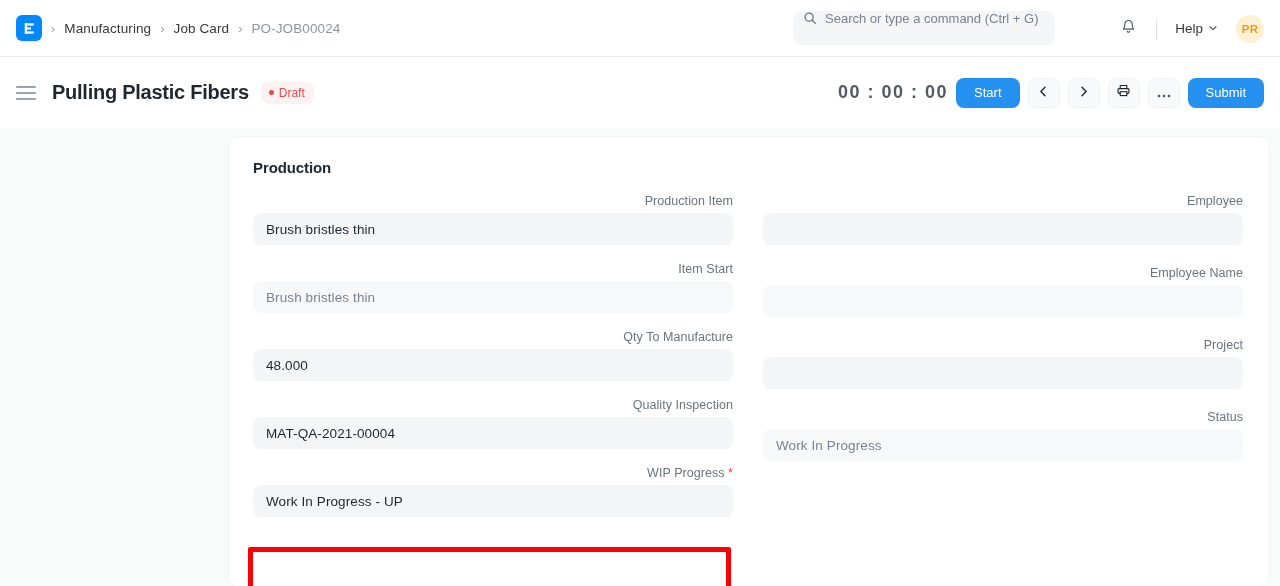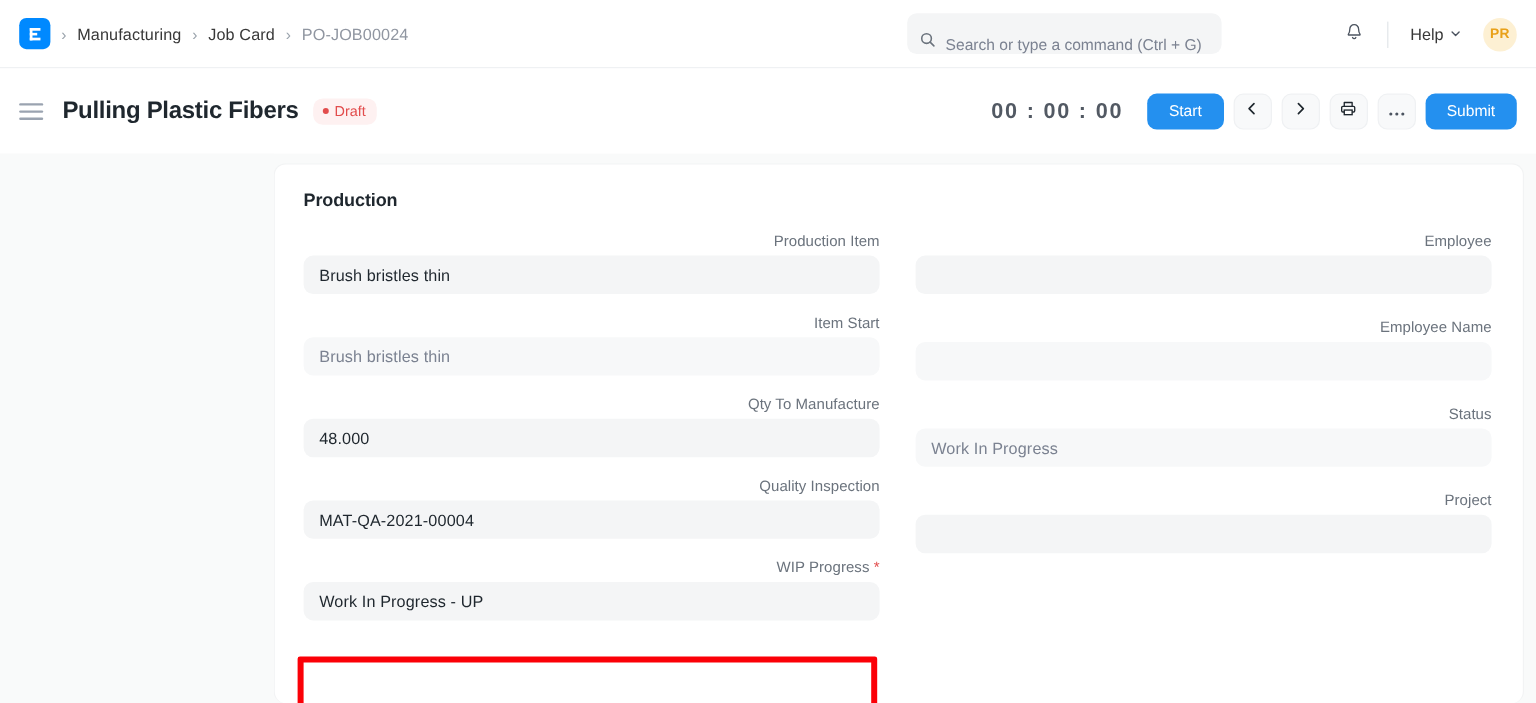--- a/index.html
+++ b/index.html
@@ -40,28 +40,28 @@
     font-size: 13.5px;
     color: #383838;
     letter-spacing: .1px;
     white-space: nowrap;
   }
   .crumb.current { color: #9096a1; }
   .crumb.link { cursor: pointer; }
 
   .search-wrap {
     position: absolute;
-    left: 756px;
+    left: 793px;
     top: 11px;
     width: 262px;
     height: 34px;
     background: #f4f5f6;
     border-radius: 8px;
     display: flex;
-    align-items: flex-end;
+    align-items: flex-start;
     padding: 0 10px;
     gap: 8px;
   }
   .search-wrap svg { flex: none; }
   .search-input {
     border: none;
     outline: none;
     background: transparent;
     font-family: "Liberation Sans", sans-serif;
     font-size: 13px;
@@ -164,21 +164,21 @@
     top: 0; height: 71px;
     display: flex;
     align-items: center;
     gap: 8px;
   }
   .timer {
     font-size: 18px;
     font-weight: bold;
     color: #525963;
     letter-spacing: 1.5px;
-    margin-right: 12px;
+    margin-right: 0;
     white-space: nowrap;
   }
   .btn {
     font-family: "Liberation Sans", sans-serif;
     font-size: 13px;
     border: none;
     border-radius: 8px;
     cursor: pointer;
     height: 30px;
     display: inline-flex;
@@ -445,27 +445,27 @@
           <label class="field-label">Employee</label>
           <div class="field-control empty light"></div>
         </div>
 
         <div class="field">
           <label class="field-label">Employee Name</label>
           <div class="field-control empty lighter"></div>
         </div>
 
         <div class="field">
+          <label class="field-label">Project</label>
+          <div class="field-control empty light"></div>
+        </div>
+
+        <div class="field">
           <label class="field-label">Status</label>
           <div class="field-control muted">Work In Progress</div>
         </div>
 
-        <div class="field">
-          <label class="field-label">Project</label>
-          <div class="field-control empty light"></div>
-        </div>
-
       </div>
     </div>
   </div>
 
   <div class="annot-box"></div>
 </div>
 
 </body></html>

